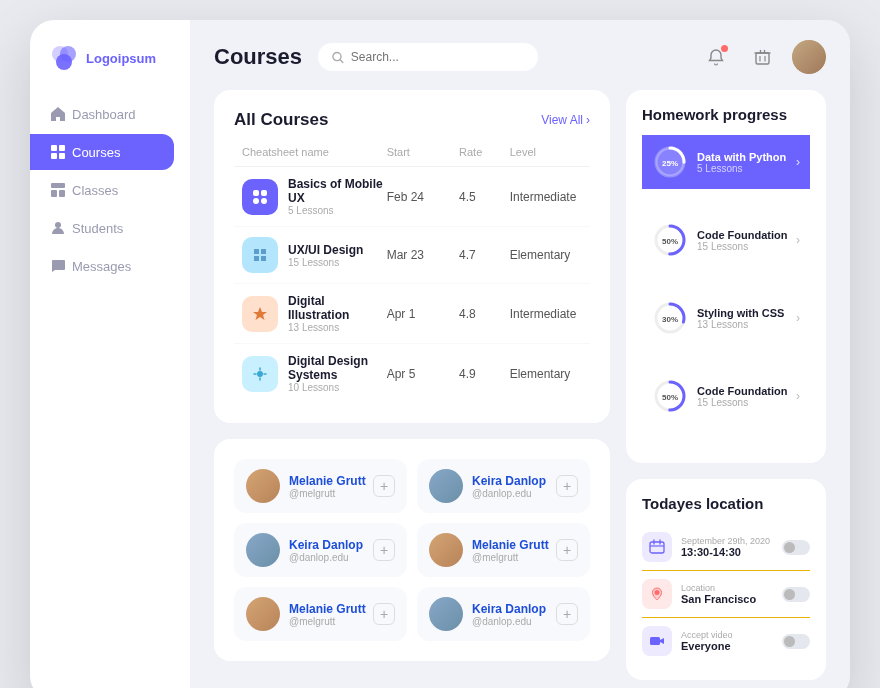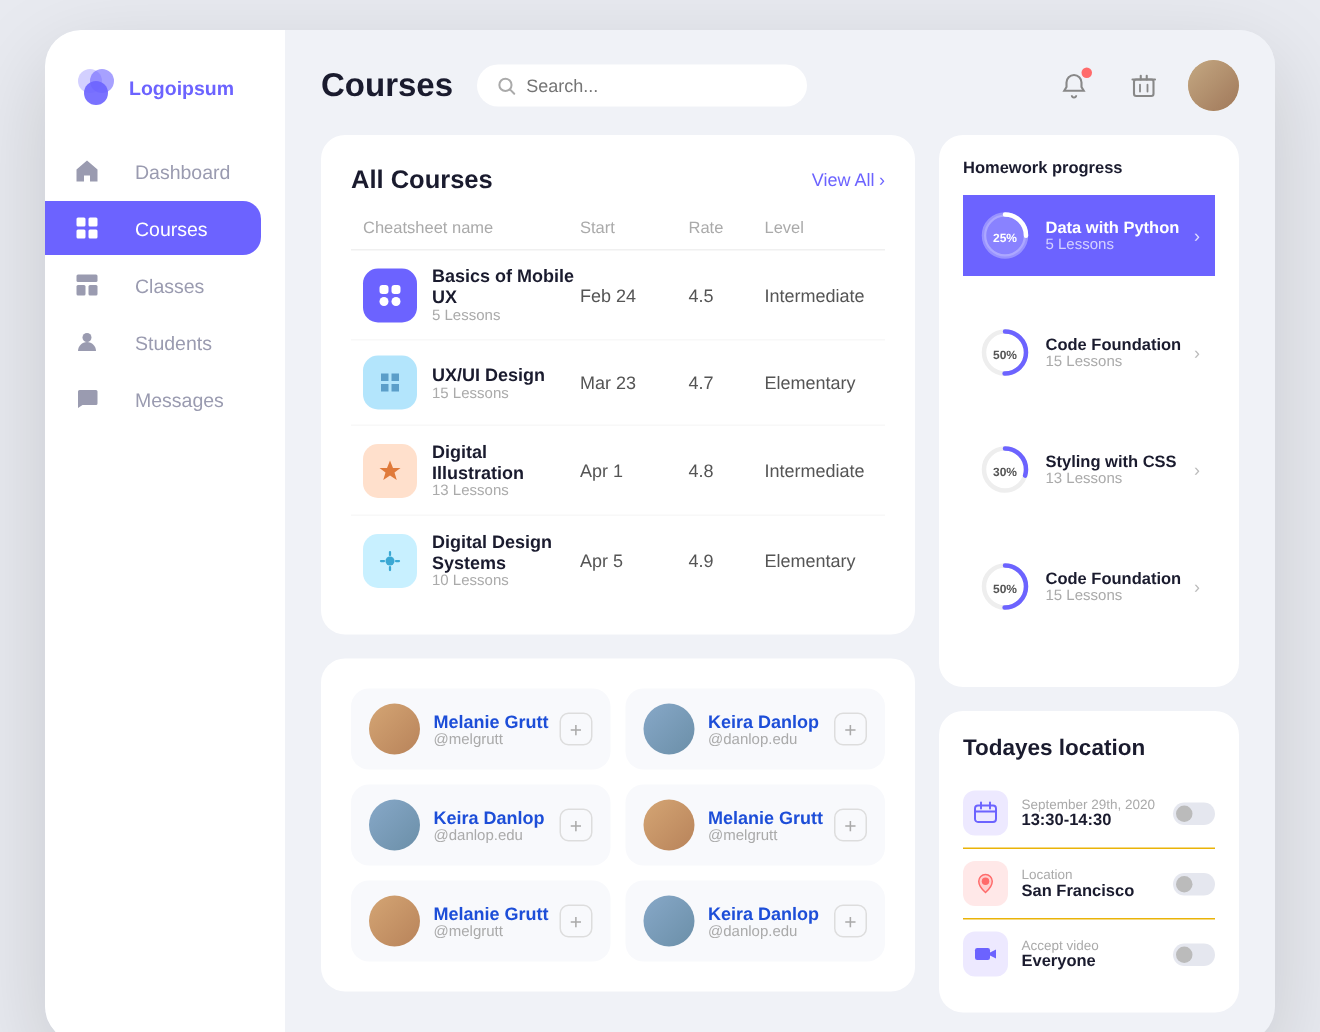--- a/index.html
+++ b/index.html
@@ -54,21 +54,21 @@
 
     .nav-items {
       display: flex;
       flex-direction: column;
       gap: 2px;
     }
 
     .nav-item {
       display: flex;
       align-items: flex-end;
-      gap: 24px;
+      gap: 6px;
       padding: 10px 20px;
       cursor: pointer;
       border-radius: 0 12px 12px 0;
       margin-right: 16px;
       font-size: 13px;
       color: #9a9bb0;
       font-weight: 500;
     }
 
     .nav-item.active {
@@ -361,21 +361,21 @@
       flex-shrink: 0;
     }
 
     .homework-card {
       background: #fff;
       border-radius: 16px;
       padding: 16px;
     }
 
     .hw-title {
-      font-size: 11px;
+      font-size: 15px;
       font-weight: 700;
       color: #1a1b2e;
       margin-bottom: 12px;
     }
 
     .hw-item {
       display: flex;
       align-items: center;
       justify-content: space-between;
       padding: 9px 10px;

